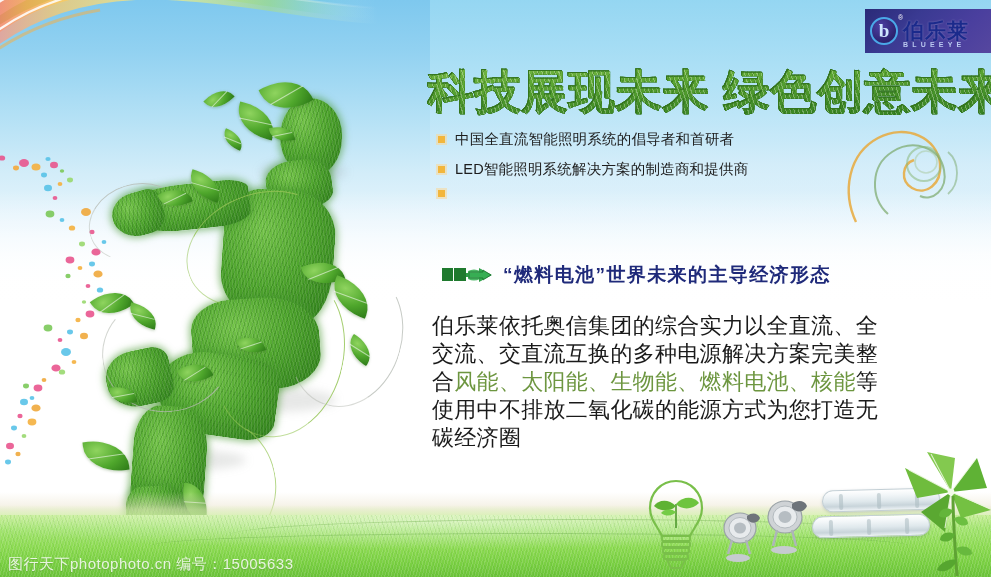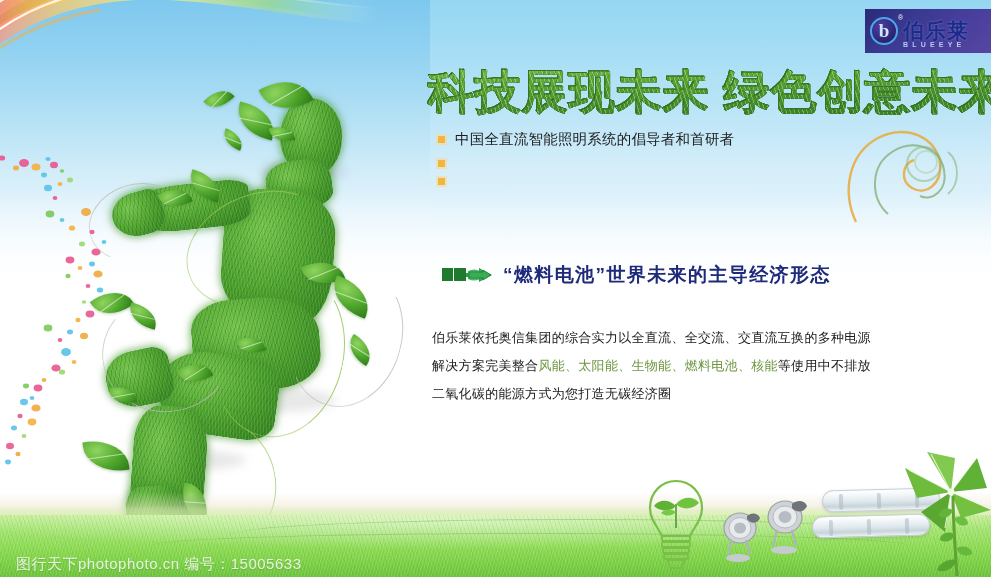--- a/index.html
+++ b/index.html
@@ -186,24 +186,23 @@
   .hand-icon { width:54px; height:22px; flex:0 0 auto; margin-right:7px; }
   .subhead-text {
     font-size:19px; font-weight:bold; color:#1f2a7a;
     letter-spacing:1.4px; white-space:nowrap;
     font-family:"Liberation Sans","DejaVu Sans",sans-serif;
   }
 
   
   .body-para {
     position:absolute; left:432px; top:312px; width:452px;
-    font-size:13px; line-height:28px; color:#1a1a1a;
+    font-size:22px; line-height:28px; color:#1a1a1a;
     letter-spacing:0.3px;
     font-family:"Liberation Sans","DejaVu Sans",sans-serif;
-    margin-top:12px;
   }
   .hl-green { color:#6d9640; }
 
   
   .bulb { position:absolute; left:640px; top:478px; width:72px; height:92px; }
   .spot { position:absolute; }
   .tube-wrap { position:absolute; left:812px; top:489px; width:132px; height:58px; }
   .tube {
     position:absolute; width:118px; height:22px; border-radius:11px;
     background:linear-gradient(to bottom,
@@ -216,21 +215,20 @@
     background:rgba(170,185,192,0.55); border-radius:2px;
   }
   .pinwheel { position:absolute; left:895px; top:448px; width:96px; height:128px; }
 
   .watermark {
     position:absolute; left:8px; bottom:3px;
     font-size:15px; color:rgba(255,255,255,0.82);
     letter-spacing:0.5px; white-space:nowrap;
     font-family:"Liberation Sans","DejaVu Sans",sans-serif;
     text-shadow:0 1px 1px rgba(90,140,60,0.4);
-    margin-left:8px;
   }
 </style>
 </head>
 <body>
 
 <div id="poster">
 
   <div class="sky"></div>
   <div class="sky-right"></div>
   <div class="white-mid"></div>
@@ -446,20 +444,21 @@
     </svg>
   </div>
 
   <div class="bullets">
     <div class="bullet-row">
       <span class="bullet-mark"></span>
       <span class="bullet-text">中国全直流智能照明系统的倡导者和首研者</span>
     </div>
     <div class="bullet-row">
       <span class="bullet-mark"></span>
+      <span class="bullet-text">LED智能照明系统解决方案的制造商和提供商</span>
     </div>
     <div class="bullet-row">
       <span class="bullet-mark"></span>
     </div>
   </div>
 
   <div class="subhead-row">
     <svg class="hand-icon" viewBox="0 0 54 22">
       <rect x="0" y="4" width="11" height="13" fill="#1f7a2e"></rect>
       <rect x="12" y="4" width="12" height="13" fill="#1f7a2e"></rect>

